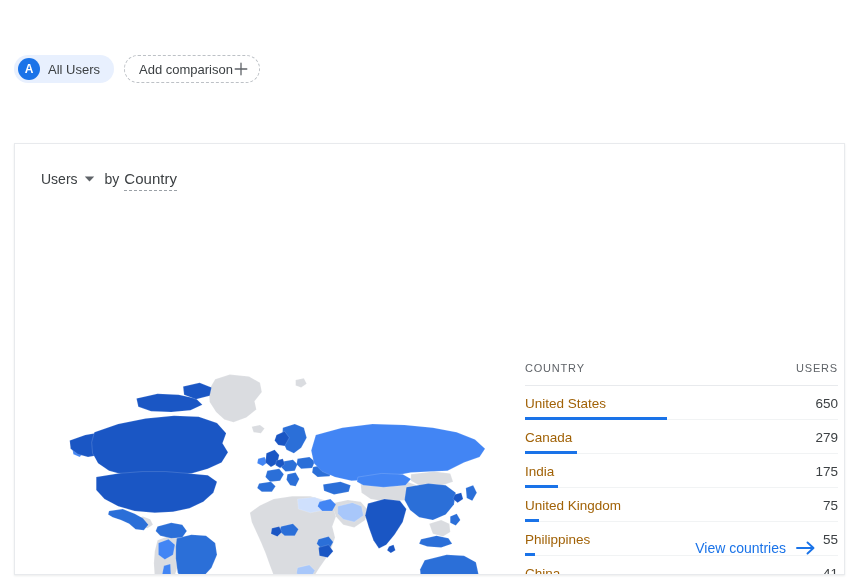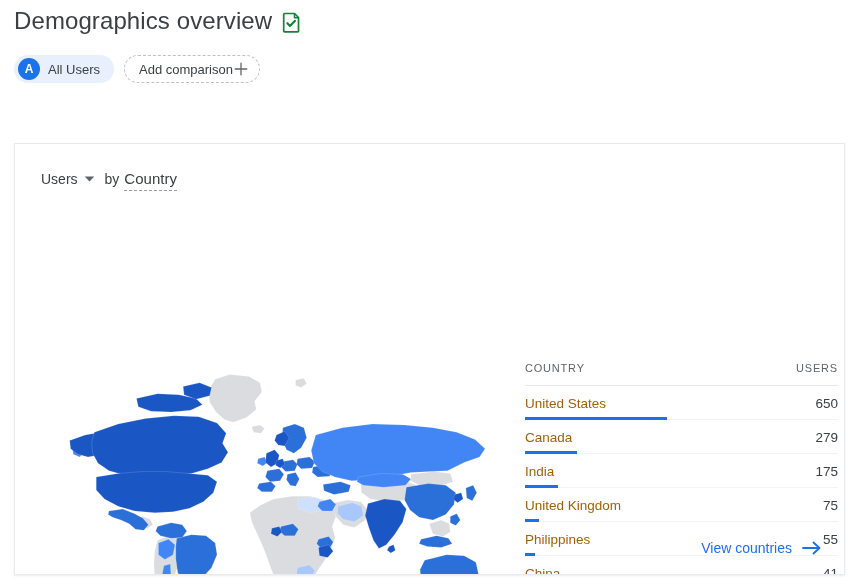--- a/index.html
+++ b/index.html
@@ -157,44 +157,34 @@
     position: absolute;
     left: 0; bottom: -1px;
     height: 3px;
     background: #1a73e8;
     border-radius: 0;
   }
 
   
   .view-link {
     position: absolute;
-    right: 22px; bottom: 18px;
+    right: 28px; bottom: 18px;
     display: flex; align-items: center; gap: 10px;
     cursor: pointer;
   }
   .view-link-label {
     font-size: 14px; color: #1a73e8; font-weight: 500;
   }
   .arrow-icon { display: flex; align-items: center; }
 </style>
 </head>
 <body>
 
 <div id="page">
 
-  <div class="page-title-row">
-    <div class="page-title">Demographics overview</div>
-    <div class="title-badge">
-      <svg width="19" height="21" viewBox="0 0 19 21">
-        <path d="M2.5 1.5 h10 l4 4 v13.5 a0.8 0.8 0 0 1 -0.8 0.8 h-13.2 a0.8 0.8 0 0 1 -0.8 -0.8 v-16.7 a0.8 0.8 0 0 1 0.8 -0.8 z" fill="#ffffff" stroke="#188038" stroke-width="1.7" stroke-linejoin="round"></path>
-        <path d="M12.5 1.6 v4.2 h4.2" fill="none" stroke="#188038" stroke-width="1.6" stroke-linejoin="round"></path>
-        <path d="M5.4 11.2 l2.6 2.7 l5.0 -5.1" fill="none" stroke="#188038" stroke-width="2.1" stroke-linecap="round" stroke-linejoin="round"></path>
-      </svg>
-    </div>
-  </div>
 
   <div class="chips-row">
     <div class="chip-all-users">
       <div class="avatar-circle">A</div>
       <div class="chip-all-users-label">All Users</div>
     </div>
     <div class="chip-add-comparison">
       <div class="chip-add-comparison-label">Add comparison</div>
       <span class="plus-icon">
         <svg width="16" height="16" viewBox="0 0 16 16">

